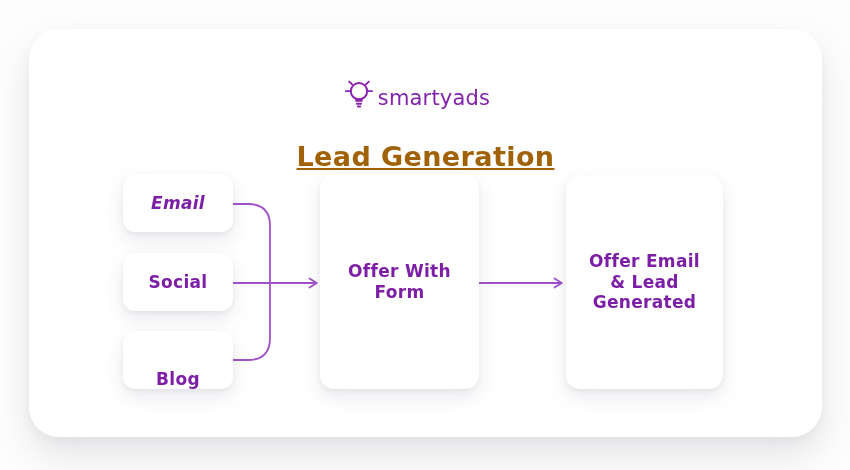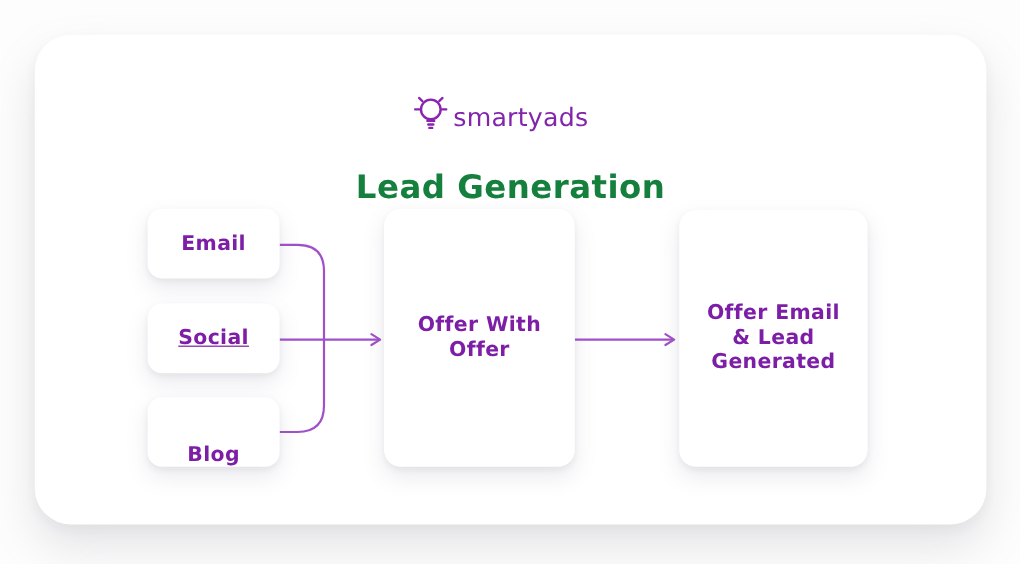--- a/index.html
+++ b/index.html
@@ -44,21 +44,22 @@
   }
   .title {
     position: absolute;
     left: 0;
     right: 0;
     top: 112px;
     text-align: center;
     font-size: 27px;
     font-weight: 700;
     letter-spacing: 0.4px;
-    color: #15803d;
+    color: #a16207;
+    text-decoration: underline;
   }
   .connectors {
     position: absolute;
     left: 0;
     top: 0;
     width: 850px;
     height: 470px;
     pointer-events: none;
   }
   .node {
@@ -70,22 +71,22 @@
     flex-direction: column;
     align-items: center;
     justify-content: center;
     text-align: center;
     color: #7d1fa6;
     font-size: 17px;
     font-weight: 700;
     letter-spacing: 0.3px;
     line-height: 20.5px;
   }
-  .node-email  { left: 123px; top: 174px; width: 110px; height: 58px; }
-  .node-social { left: 123px; top: 253px; width: 110px; height: 58px; text-decoration: underline; }
+  .node-email  { left: 123px; top: 174px; width: 110px; height: 58px; font-style: italic; }
+  .node-social { left: 123px; top: 253px; width: 110px; height: 58px; }
   .node-blog   { left: 123px; top: 331px; width: 110px; height: 58px; justify-content: flex-end; }
   .node-landing { left: 320px; top: 174px; width: 159px; height: 215px; border-radius: 14px; }
   .node-offer   { left: 566px; top: 175px; width: 157px; height: 214px; border-radius: 14px; }
 </style>
 </head>
 <body>
 
 <div class="stage">
   <div class="card">
 
@@ -125,21 +126,21 @@
   <div class="node node-social">
     <div>Social</div>
   </div>
 
   <div class="node node-blog">
     <div>Blog</div>
   </div>
 
   <div class="node node-landing">
     <div>Offer With</div>
-    <div>Offer</div>
+    <div>Form</div>
   </div>
 
   <div class="node node-offer">
     <div>Offer Email</div>
     <div>&amp; Lead</div>
     <div>Generated</div>
   </div>
 </div>
 
 </body></html>

